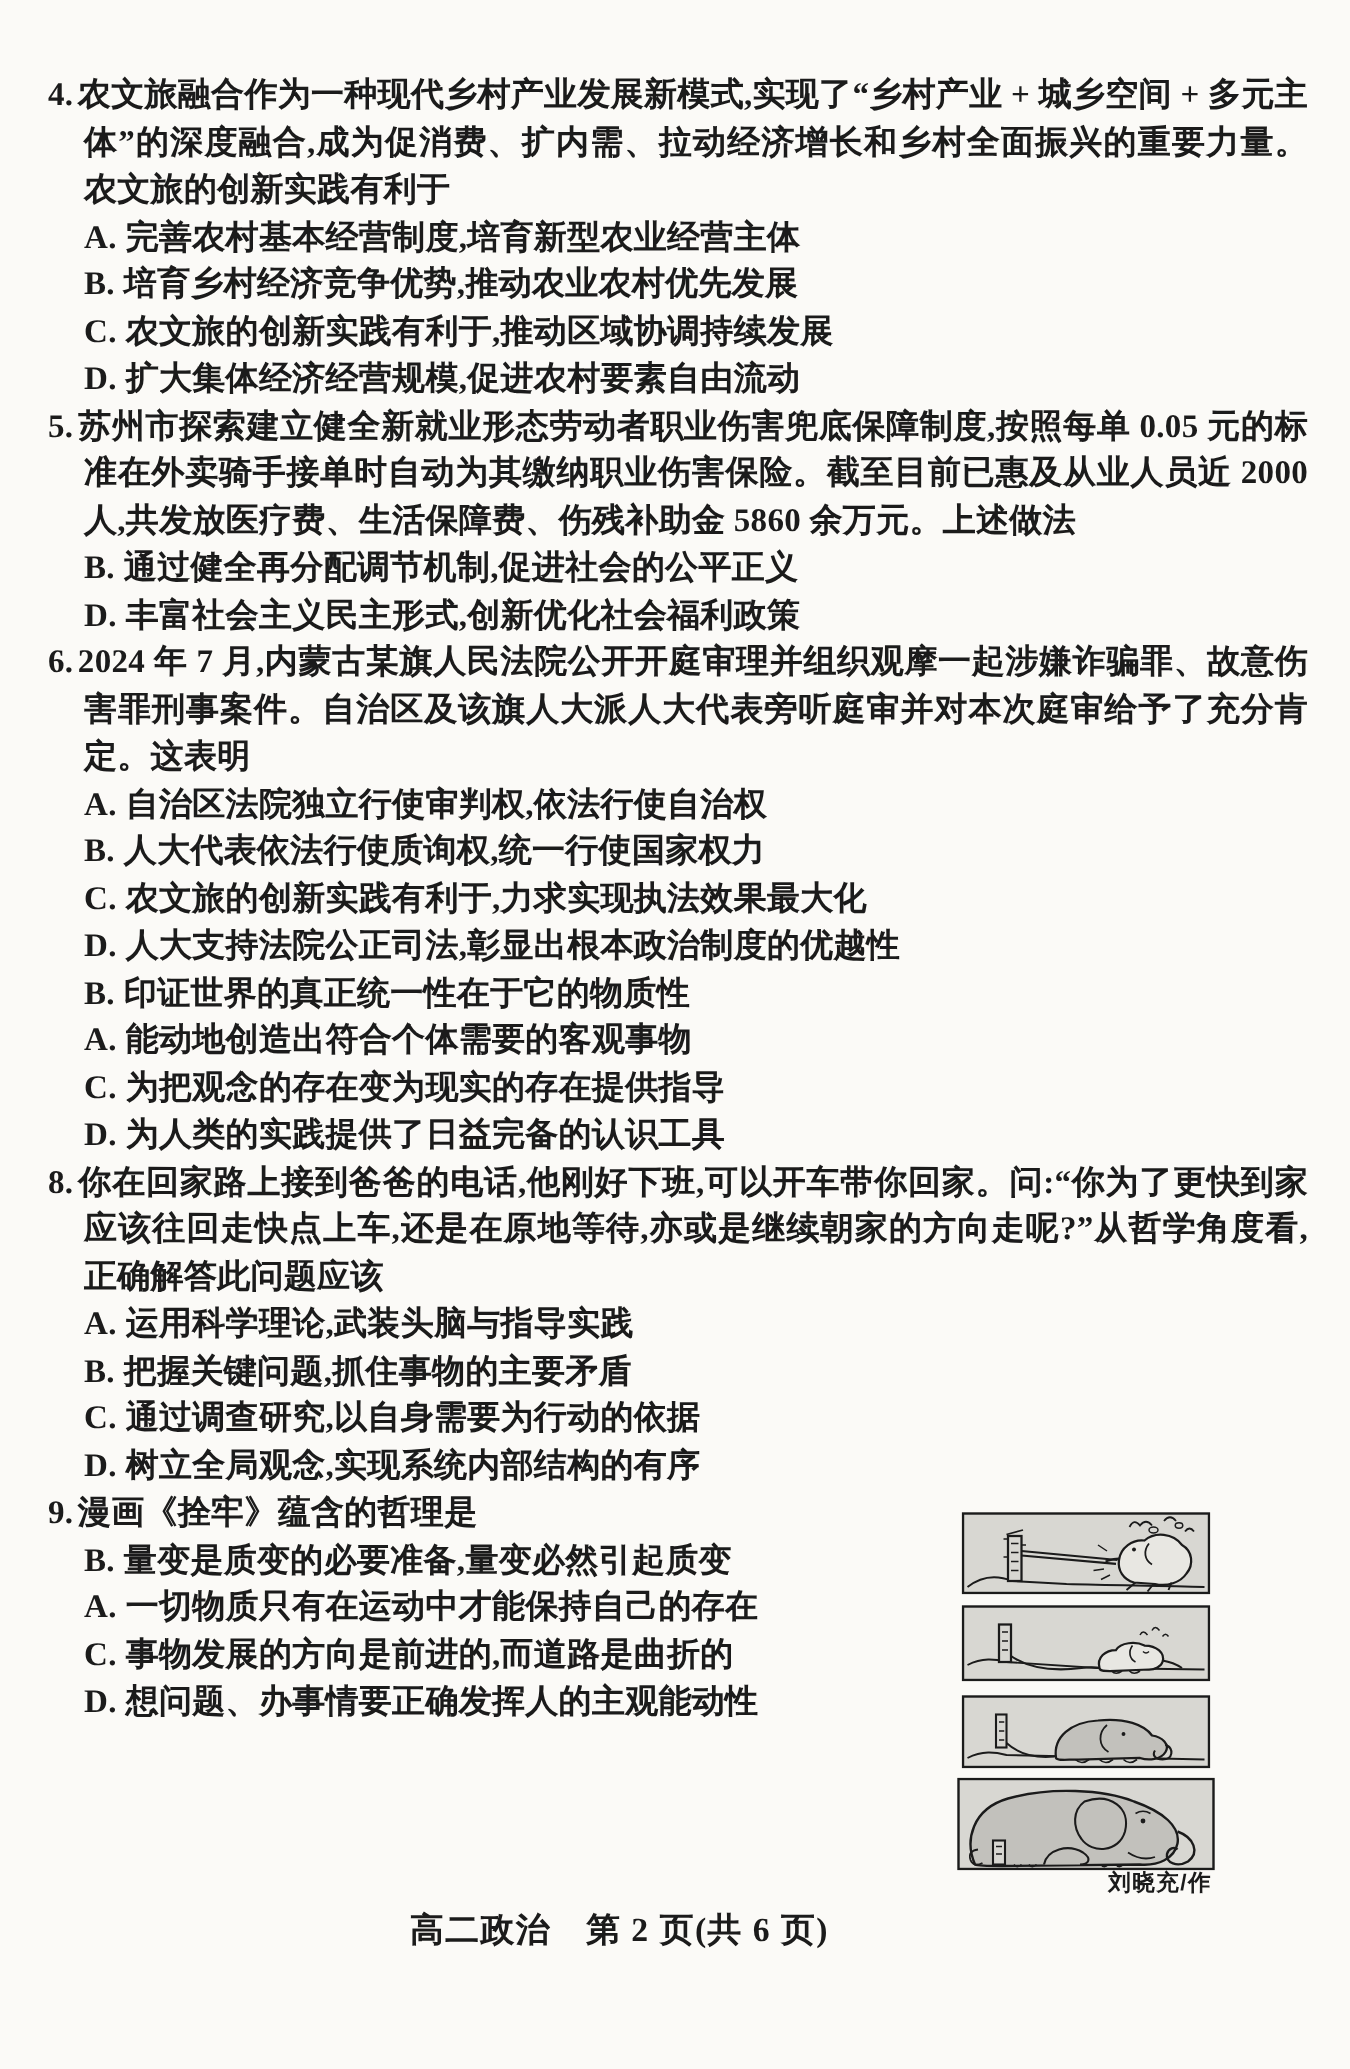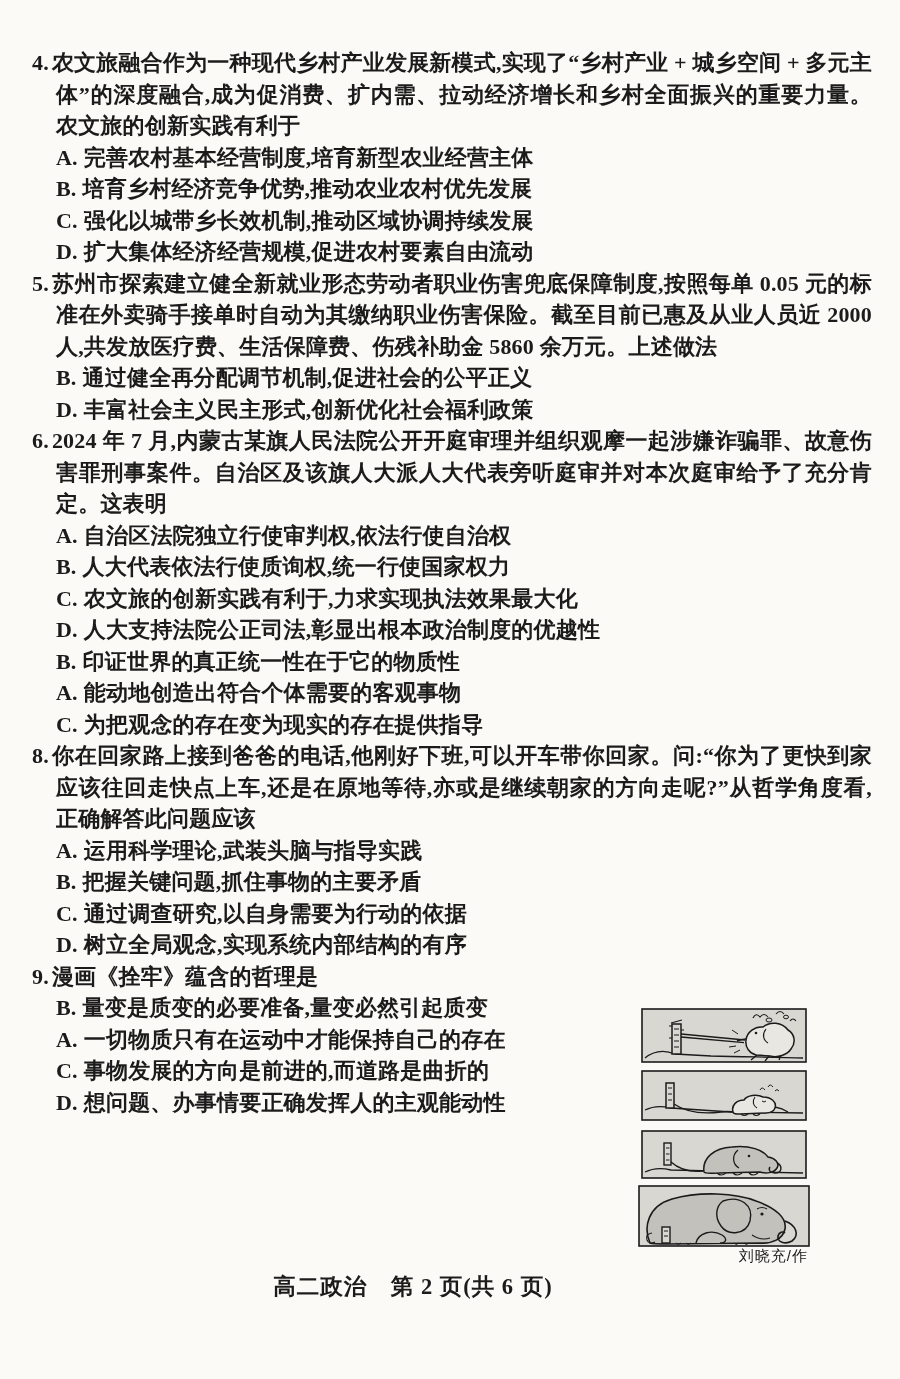--- a/index.html
+++ b/index.html
@@ -26,42 +26,42 @@
   .olabel{margin-right:6px;}
   .comic{
     position:absolute;left:638px;top:1008px;width:172px;
   }
   .panel{display:block;margin:0 0 7px 3px;}
   .panel.p2{margin-bottom:9px;}
   .panel.p3{margin-bottom:6px;}
   .panel.p4{margin-left:0;margin-bottom:1px;}
   .credit{
     font-family:"Liberation Sans","DejaVu Sans",sans-serif;
-    font-weight:400;font-size:15px;line-height:16px;
+    font-weight:700;font-size:15px;line-height:16px;
     text-align:right;letter-spacing:1px;padding-right:2px;
   }
   .footer{
     position:absolute;left:0;top:1272px;width:900px;
     text-align:center;font-size:22.5px;line-height:30px;
     font-weight:700;transform:translateX(-37px);
     letter-spacing:1px;
   }
 </style>
 </head>
 <body>
 
 <div class="page">
 
   <div class="content">
 
     <div class="question">
       <div class="stem"><span class="qnum">4.</span><span>农文旅融合作为一种现代乡村产业发展新模式,实现了“乡村产业 + 城乡空间 + 多元主体”的深度融合,成为促消费、扩内需、拉动经济增长和乡村全面振兴的重要力量。农文旅的创新实践有利于</span></div>
       <div class="option"><span class="olabel">A.</span><span>完善农村基本经营制度,培育新型农业经营主体</span></div>
       <div class="option"><span class="olabel">B.</span><span>培育乡村经济竞争优势,推动农业农村优先发展</span></div>
-      <div class="option"><span class="olabel">C.</span><span>强化以城带乡长效机制,推动区域协调持续发展</span></div>
+      <div class="option"><span class="olabel">C.</span><span>农文旅的创新实践有利于,推动区域协调持续发展</span></div>
       <div class="option"><span class="olabel">D.</span><span>扩大集体经济经营规模,促进农村要素自由流动</span></div>
     </div>
 
     <div class="question">
       <div class="stem"><span class="qnum">5.</span><span>苏州市探索建立健全新就业形态劳动者职业伤害兜底保障制度,按照每单 0.05 元的标准在外卖骑手接单时自动为其缴纳职业伤害保险。截至目前已惠及从业人员近 2000 人,共发放医疗费、生活保障费、伤残补助金 5860 余万元。上述做法</span></div>
       <div class="option"><span class="olabel">B.</span><span>通过健全再分配调节机制,促进社会的公平正义</span></div>
       <div class="option"><span class="olabel">D.</span><span>丰富社会主义民主形式,创新优化社会福利政策</span></div>
     </div>
 
     <div class="question">
@@ -69,20 +69,21 @@
       <div class="option"><span class="olabel">A.</span><span>自治区法院独立行使审判权,依法行使自治权</span></div>
       <div class="option"><span class="olabel">B.</span><span>人大代表依法行使质询权,统一行使国家权力</span></div>
       <div class="option"><span class="olabel">C.</span><span>农文旅的创新实践有利于,力求实现执法效果最大化</span></div>
       <div class="option"><span class="olabel">D.</span><span>人大支持法院公正司法,彰显出根本政治制度的优越性</span></div>
     </div>
 
     <div class="question">
       <div class="option"><span class="olabel">B.</span><span>印证世界的真正统一性在于它的物质性</span></div>
       <div class="option"><span class="olabel">A.</span><span>能动地创造出符合个体需要的客观事物</span></div>
       <div class="option"><span class="olabel">C.</span><span>为把观念的存在变为现实的存在提供指导</span></div>
+      <div class="option"><span class="olabel">D.</span><span>为人类的实践提供了日益完备的认识工具</span></div>
     </div>
 
     <div class="question">
       <div class="stem"><span class="qnum">8.</span><span>你在回家路上接到爸爸的电话,他刚好下班,可以开车带你回家。问:“你为了更快到家应该往回走快点上车,还是在原地等待,亦或是继续朝家的方向走呢?”从哲学角度看,正确解答此问题应该</span></div>
       <div class="option"><span class="olabel">A.</span><span>运用科学理论,武装头脑与指导实践</span></div>
       <div class="option"><span class="olabel">B.</span><span>把握关键问题,抓住事物的主要矛盾</span></div>
       <div class="option"><span class="olabel">C.</span><span>通过调查研究,以自身需要为行动的依据</span></div>
       <div class="option"><span class="olabel">D.</span><span>树立全局观念,实现系统内部结构的有序</span></div>
     </div>
 

